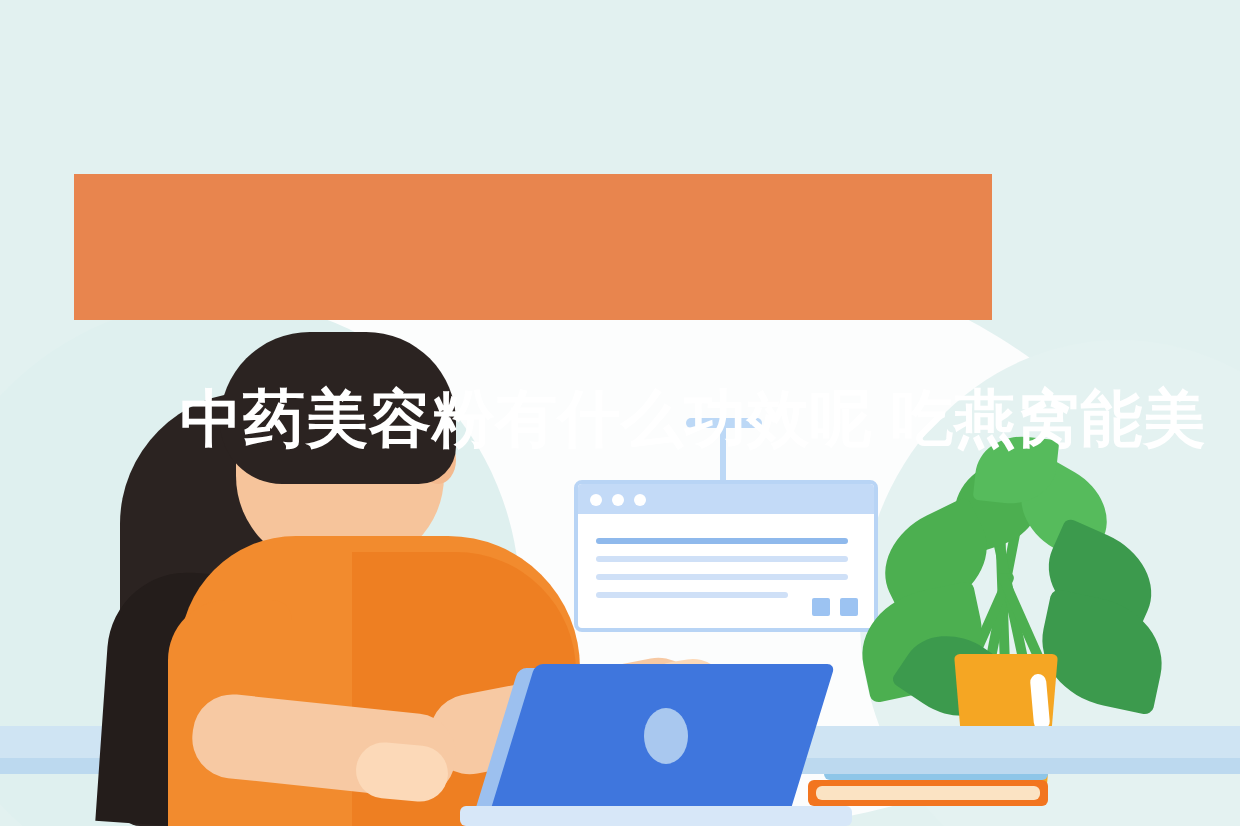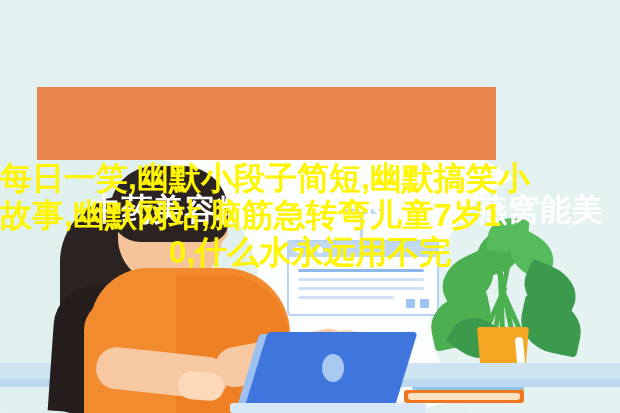--- a/index.html
+++ b/index.html
@@ -281,19 +281,14 @@
   <div class="laptop-logo"></div>
 
   <div class="arm-l"></div>
   <div class="hand-l"></div>
   <div class="laptop-base"></div>
 
   <div class="banner">
     <div class="banner-text">中药美容粉有什么功效呢 吃燕窝能美</div>
   </div>
 
-  <div class="overlay">
-    <span class="ov-line l1">每日一笑,幽默小段子简短,幽默搞笑小</span>
-    <span class="ov-line l2">故事,幽默网站,脑筋急转弯儿童7岁1</span>
-    <span class="ov-line l3">0,什么水永远用不完</span>
-  </div>
 
 </div>
 
 </body></html>

